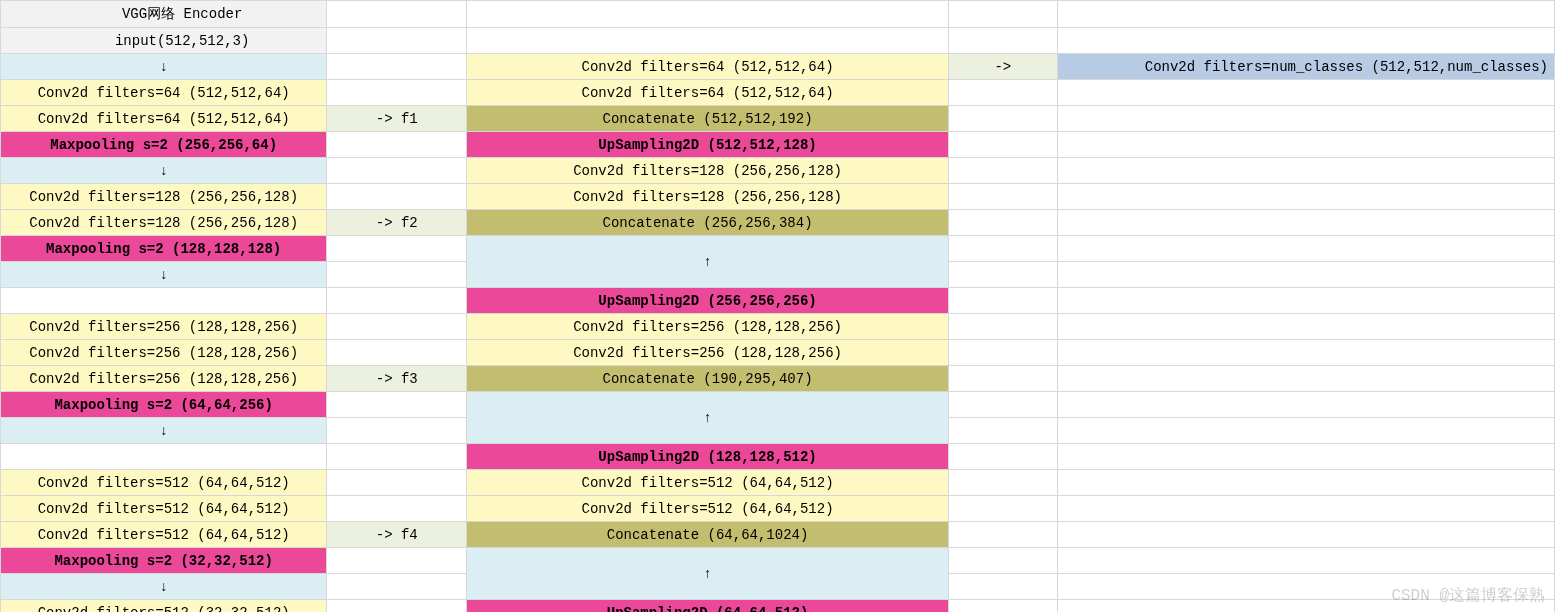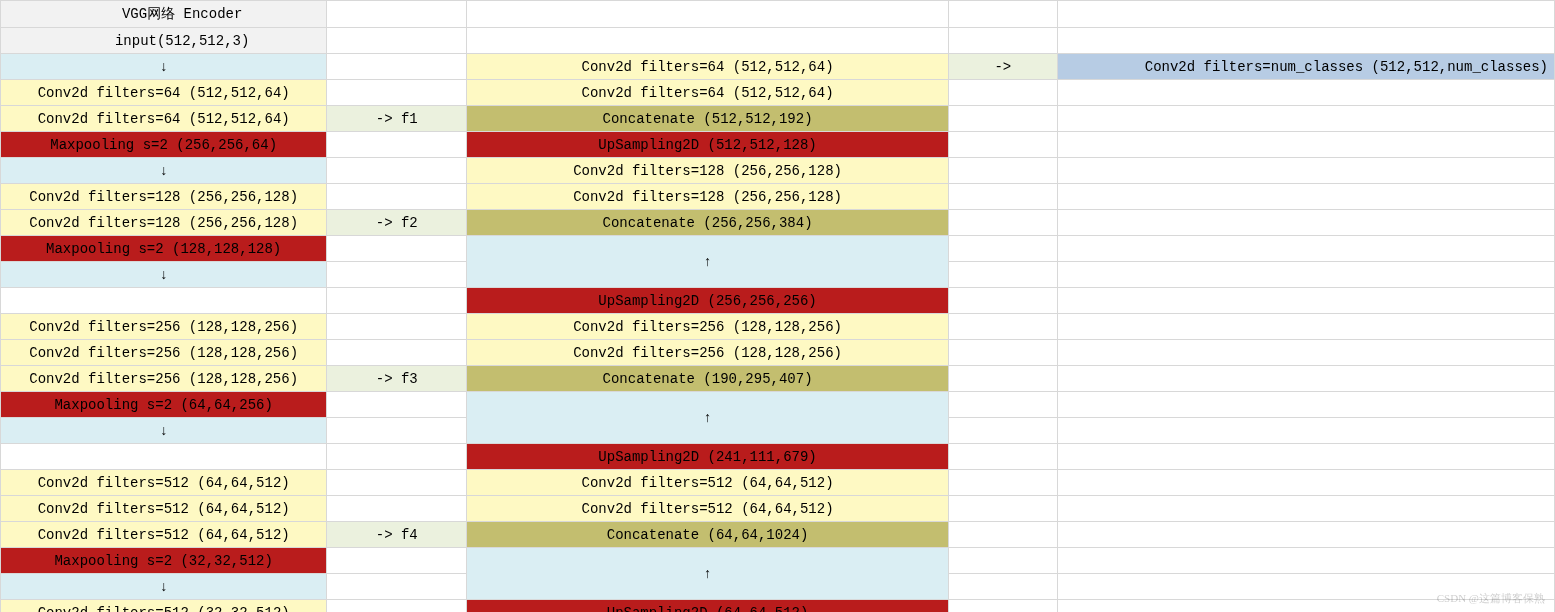--- a/index.html
+++ b/index.html
@@ -26,30 +26,30 @@
   }
   .col-a { width: 21%; }
   .col-b { width: 9%; }
   .col-c { width: 31%; }
   .col-d { width: 7%; }
   .col-e { width: 32%; }
   .bg-gray   { background: #f2f2f2; padding-left: 43px; }
   .bg-cyan   { background: #daeef3; }
   .bg-purple { background: #fef9c3; }
   .bg-green  { background: #ebf1de; }
-  .bg-pink   { background: #b91c1c; }
+  .bg-pink   { background: #ec4899; font-weight: bold; }
   .bg-olive  { background: #c3be6f; margin-left: 8px; }
   .bg-blue   { background: #b7cce4; text-align: right; }
   .watermark {
     position: fixed;
     right: 10px;
     bottom: 6px;
     color: rgba(0,0,0,0.2);
-    font-family: Liberation Serif, serif;
-    font-size: 11px;
+    font-family: Liberation Mono, monospace;
+    font-size: 16px;
     pointer-events: none;
   }
 </style>
 </head>
 <body>
 
 <table>
   <colgroup>
     <col class="col-a">
       <col class="col-b">
@@ -171,21 +171,21 @@
       </tr>
       <tr>
         <td class="bg-cyan">↓</td>
         <td></td>
         <td></td>
         <td></td>
       </tr>
       <tr>
         <td></td>
         <td></td>
-        <td class="bg-pink">UpSampling2D (241,111,679)</td>
+        <td class="bg-pink">UpSampling2D (128,128,512)</td>
         <td></td>
         <td></td>
       </tr>
       <tr>
         <td class="bg-purple">Conv2d filters=512 (64,64,512)</td>
         <td></td>
         <td class="bg-purple">Conv2d filters=512 (64,64,512)</td>
         <td></td>
         <td></td>
       </tr>

